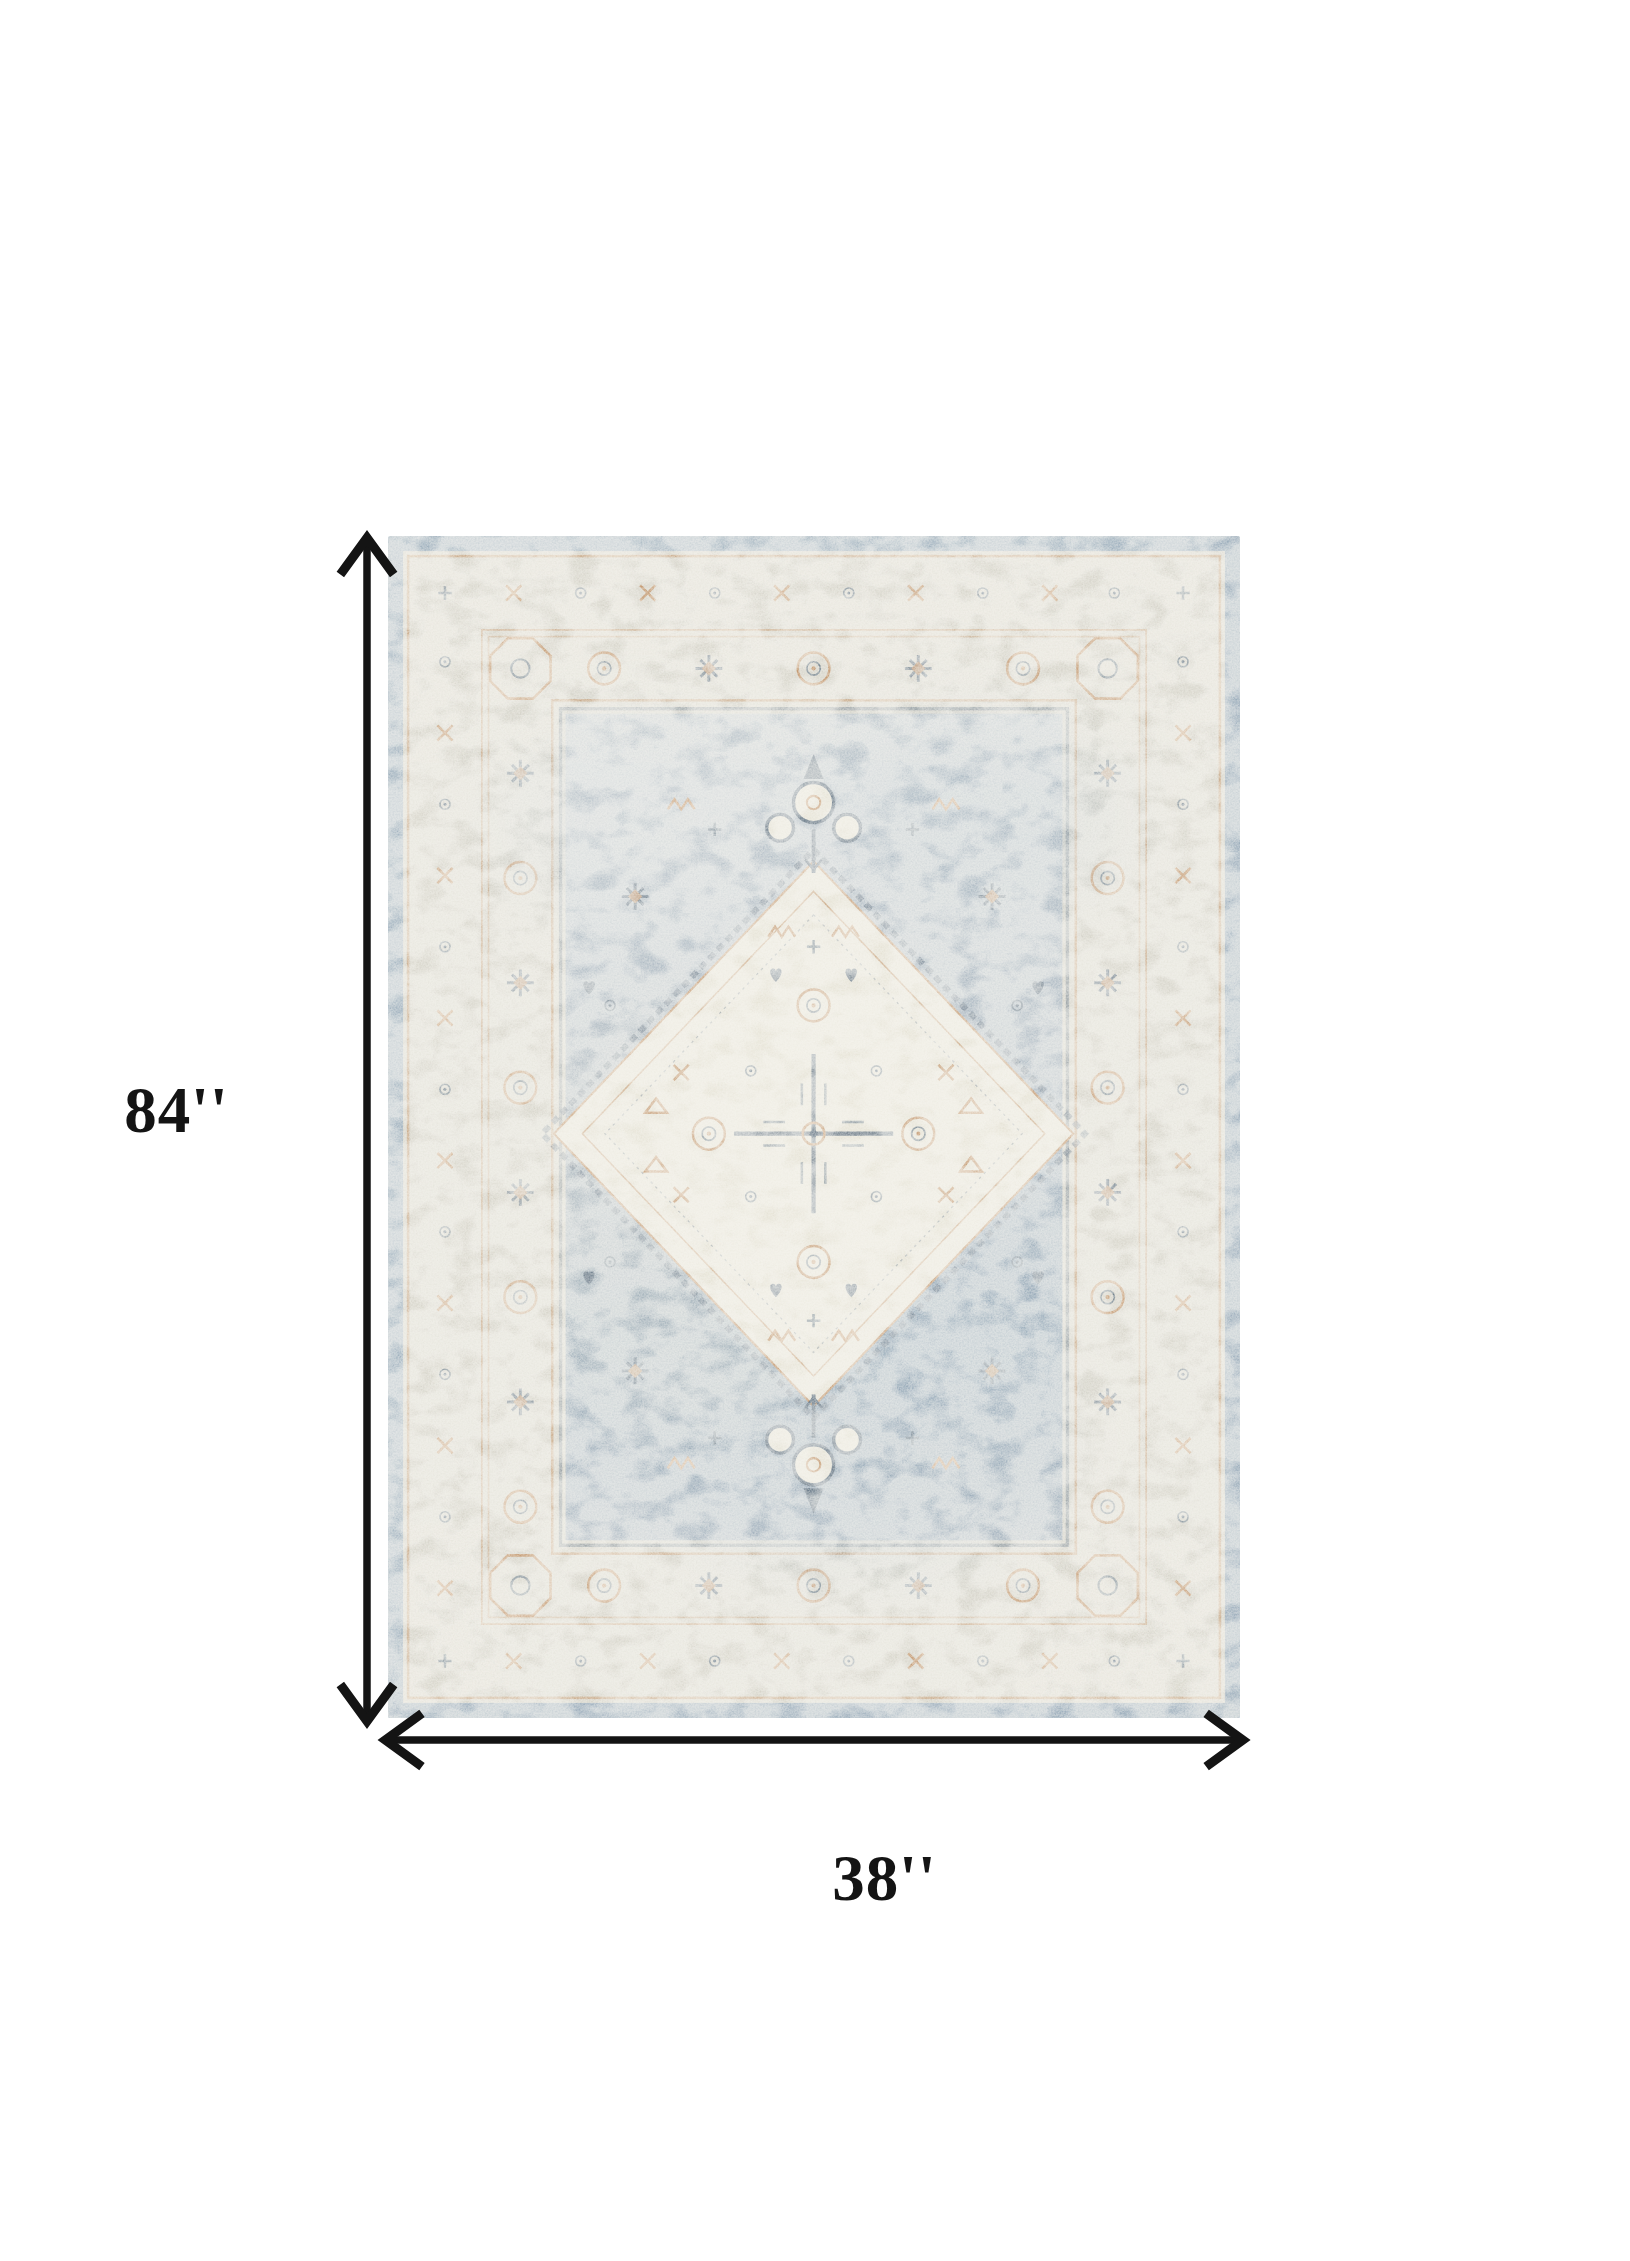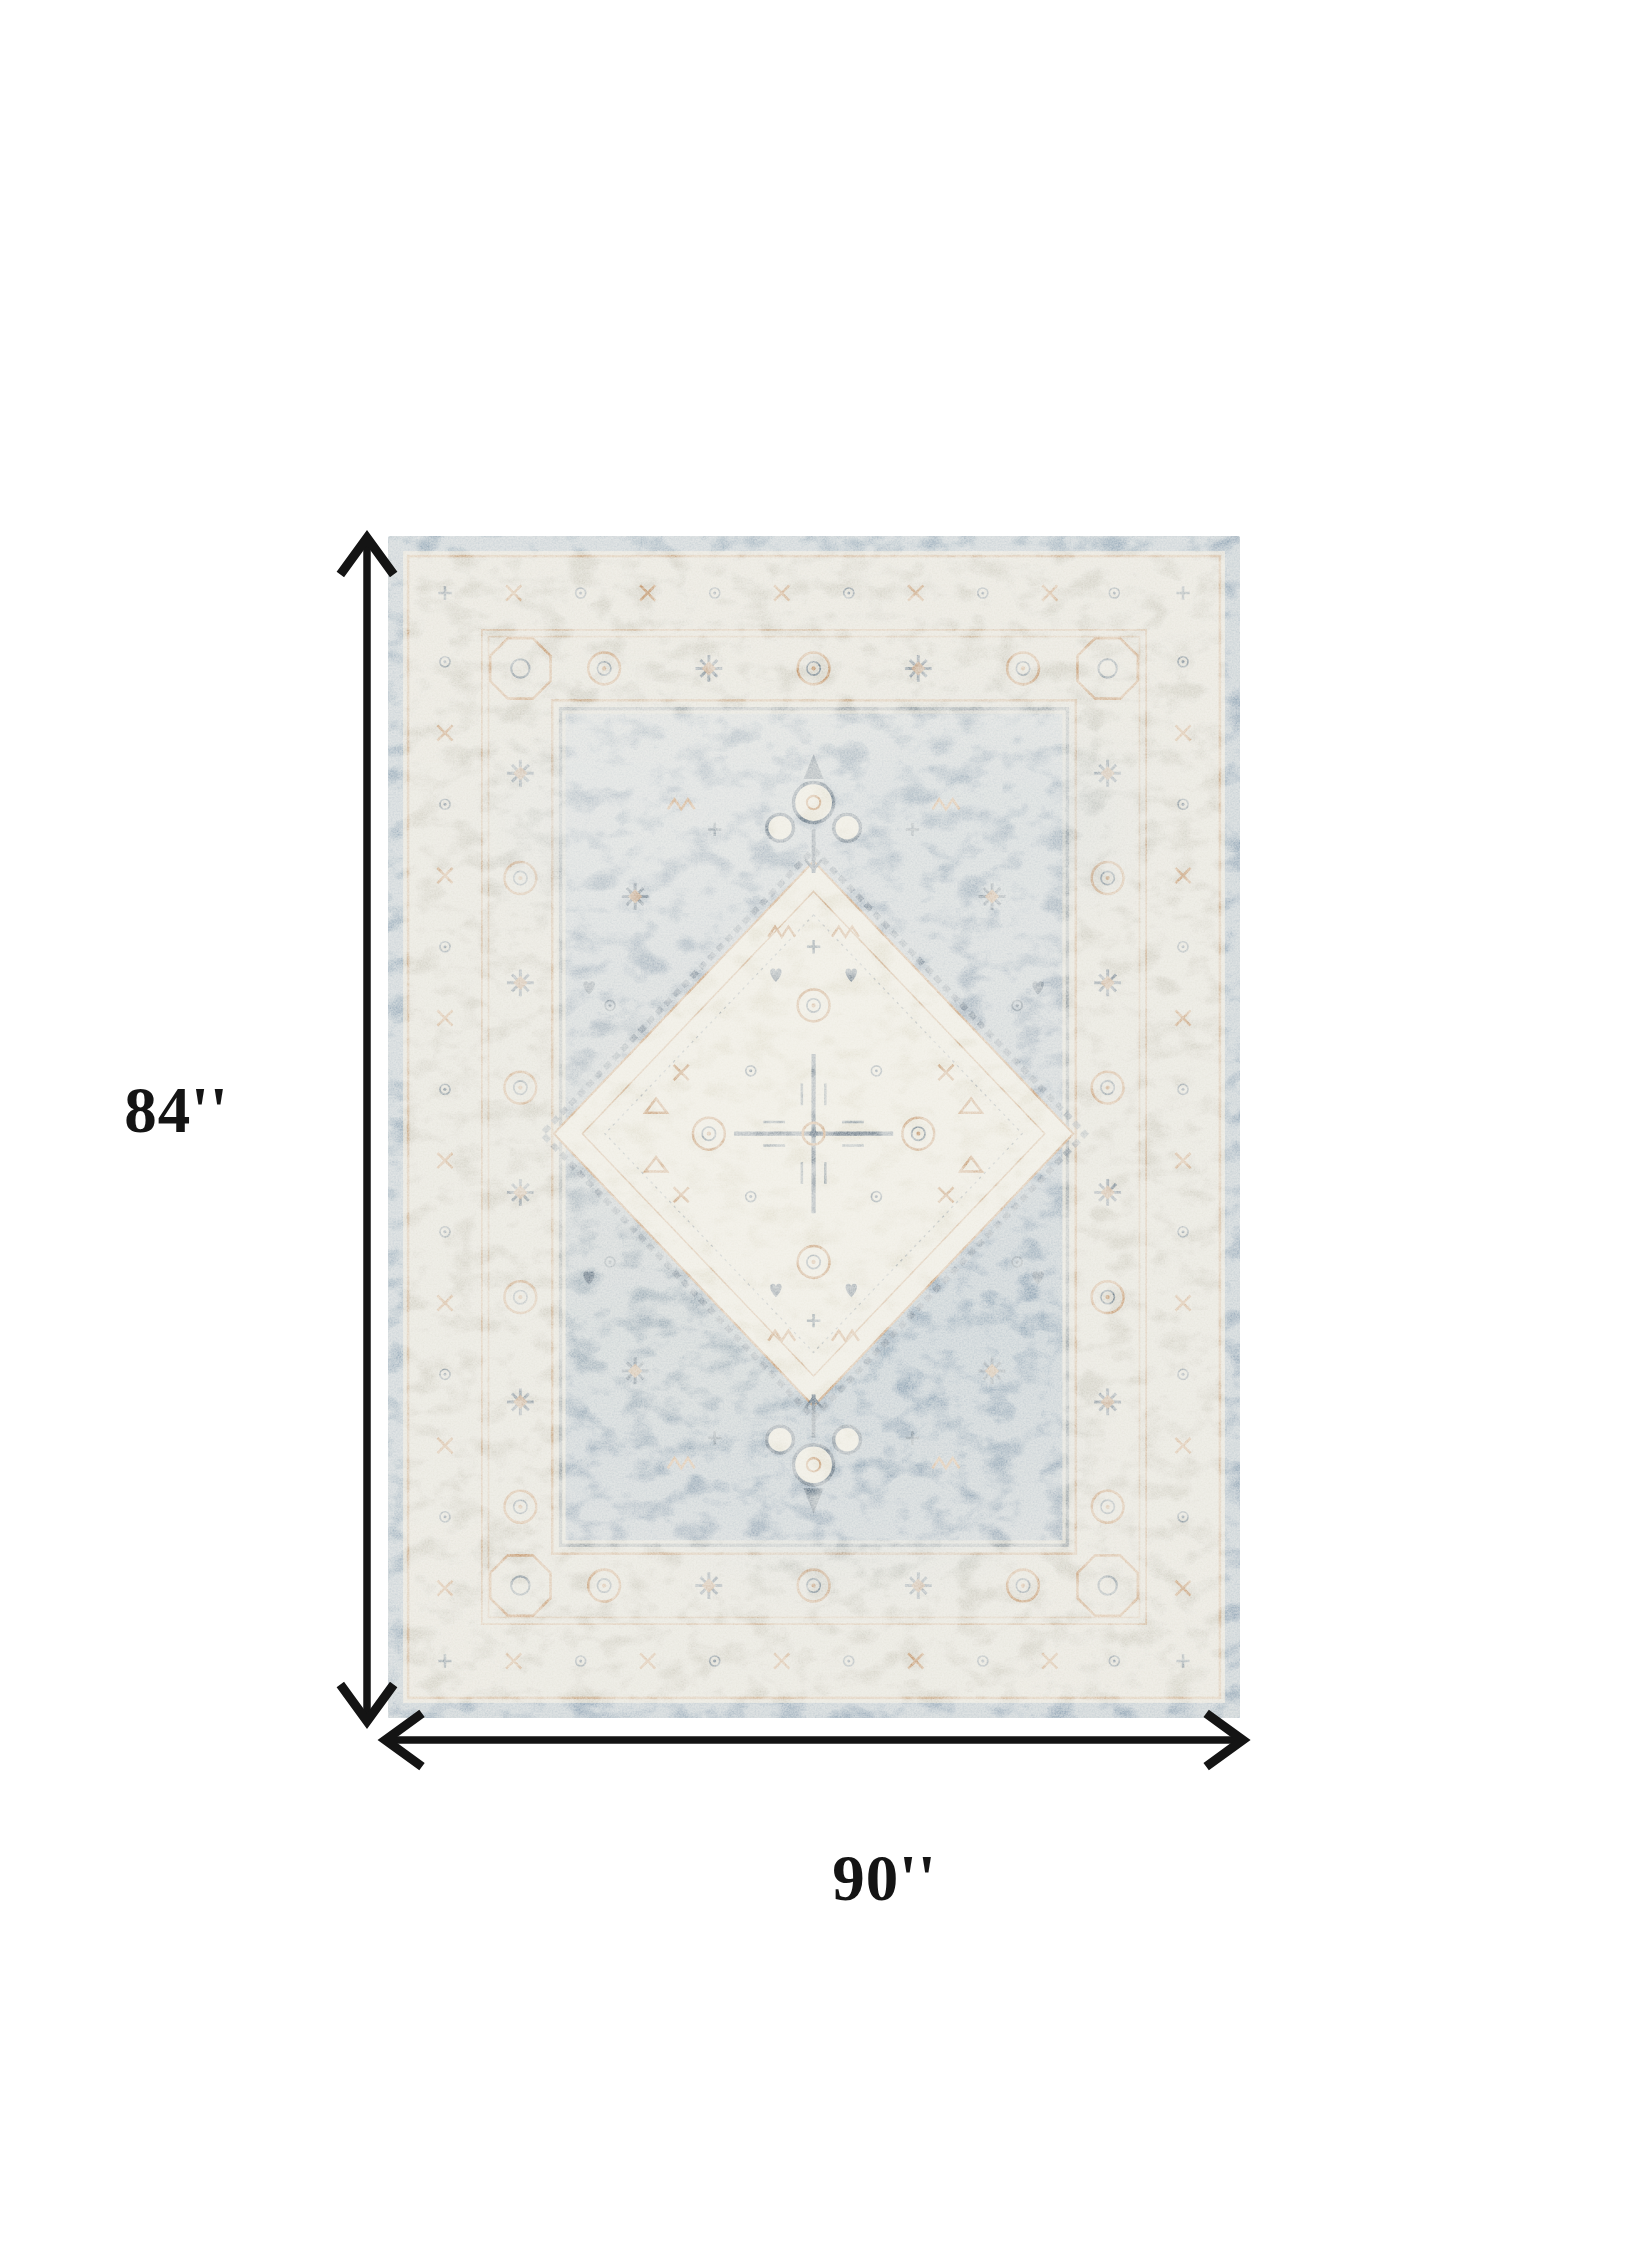--- a/index.html
+++ b/index.html
@@ -291,16 +291,16 @@
     <polyline class="arrow-stroke" points="10,1392 42,1436 74,1392" fill="none" stroke-width="11"></polyline>
   </svg>
 
   <svg class="dim-arrow" style="left:372px;top:1705px" width="880" height="70" viewBox="0 0 1050 84" aria-hidden="true">
     <line class="arrow-stroke" x1="17" y1="42" x2="1038" y2="42" stroke-width="9"></line>
     <polyline class="arrow-stroke" points="57,10 13,42 57,74" fill="none" stroke-width="11"></polyline>
     <polyline class="arrow-stroke" points="998,10 1042,42 998,74" fill="none" stroke-width="11"></polyline>
   </svg>
 
   <div class="dim-label h">84''</div>
-  <div class="dim-label w">90''</div>
+  <div class="dim-label w">38''</div>
 
 </div>
 
 
 </body></html>

